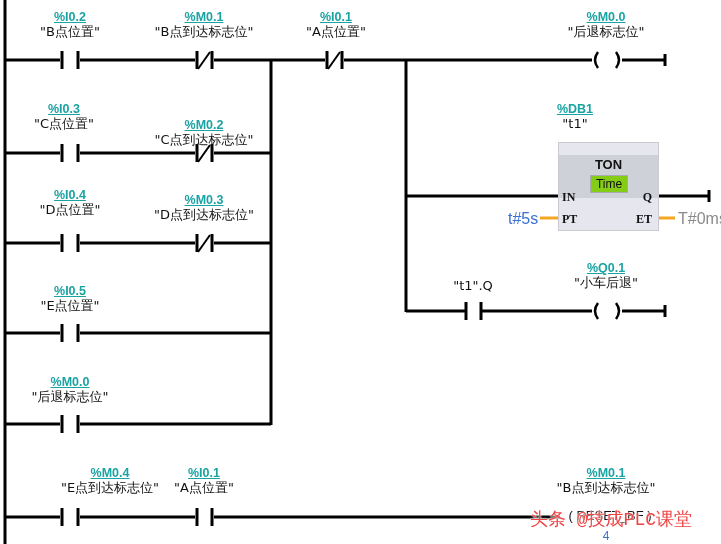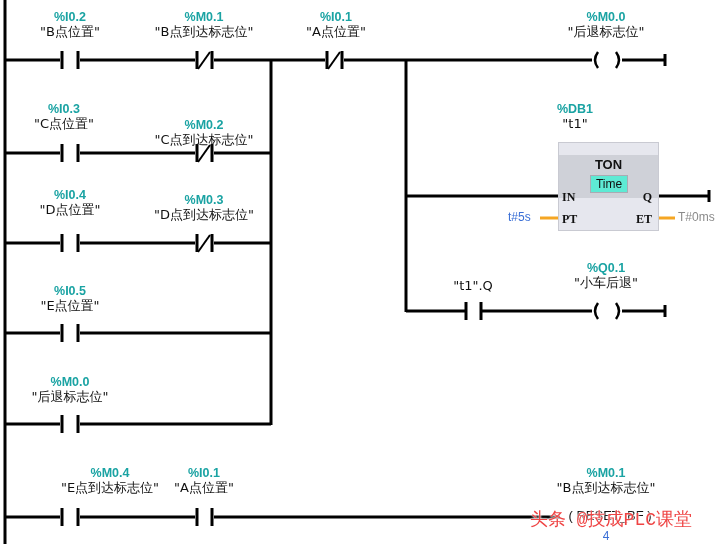--- a/index.html
+++ b/index.html
@@ -1,26 +1,26 @@
 <!DOCTYPE html>
 <html><head>
 <meta charset="utf-8">
 <style>
   html,body{margin:0;padding:0;background:#ffffff;}
   body{width:721px;height:544px;position:relative;overflow:hidden;font-family:"Liberation Sans","DejaVu Sans",sans-serif;}
   #ladder{position:absolute;left:0;top:0;}
   .lbl{position:absolute;text-align:center;white-space:nowrap;transform:translateX(-50%);}
-  .addr{color:#1aa3a3;font-weight:bold;font-size:12.5px;line-height:14px;}
+  .addr{color:#1aa3a3;font-weight:bold;font-size:12.5px;line-height:14px;text-decoration:underline;}
   .sym{color:#111;font-size:13px;line-height:15px;font-family:"DejaVu Sans",sans-serif;}
   .box{position:absolute;left:558px;top:142px;width:99px;height:87px;background:#e6e7ee;border:1px solid #c9cad2;}
   .box-head{position:absolute;left:0;top:12px;width:99px;height:43px;background:#cfd1d8;}
   .box-title{position:absolute;left:0;width:99px;top:2px;text-align:center;font-weight:bold;font-size:13px;color:#111;}
-  .box-type{position:absolute;left:31px;top:20px;width:36px;height:16px;border:1px solid #a9abb3;background:#5eead4;text-align:center;font-size:12px;line-height:16px;color:#111;}
+  .box-type{position:absolute;left:31px;top:20px;width:36px;height:16px;border:1px solid #a9abb3;background:#84cc16;text-align:center;font-size:12px;line-height:16px;color:#111;}
   .pin{position:absolute;font-size:12px;color:#111;font-weight:bold;font-family:Liberation Serif, serif;}
-  .param{position:absolute;font-size:12px;}
+  .param{position:absolute;font-size:16px;}
   .watermark{position:absolute;left:530px;top:507px;font-size:18px;color:#ef4444;font-family:Liberation Mono, monospace;text-shadow:0 0 2px #fff,0 0 2px #fff;white-space:nowrap;}
 </style>
 </head>
 <body>
 
 <svg id="ladder" width="721" height="544">
 
   <line x1="5" y1="0" x2="5" y2="544" stroke="#000" stroke-width="3"></line>
 
   <g stroke="#000" stroke-width="3" fill="none">

